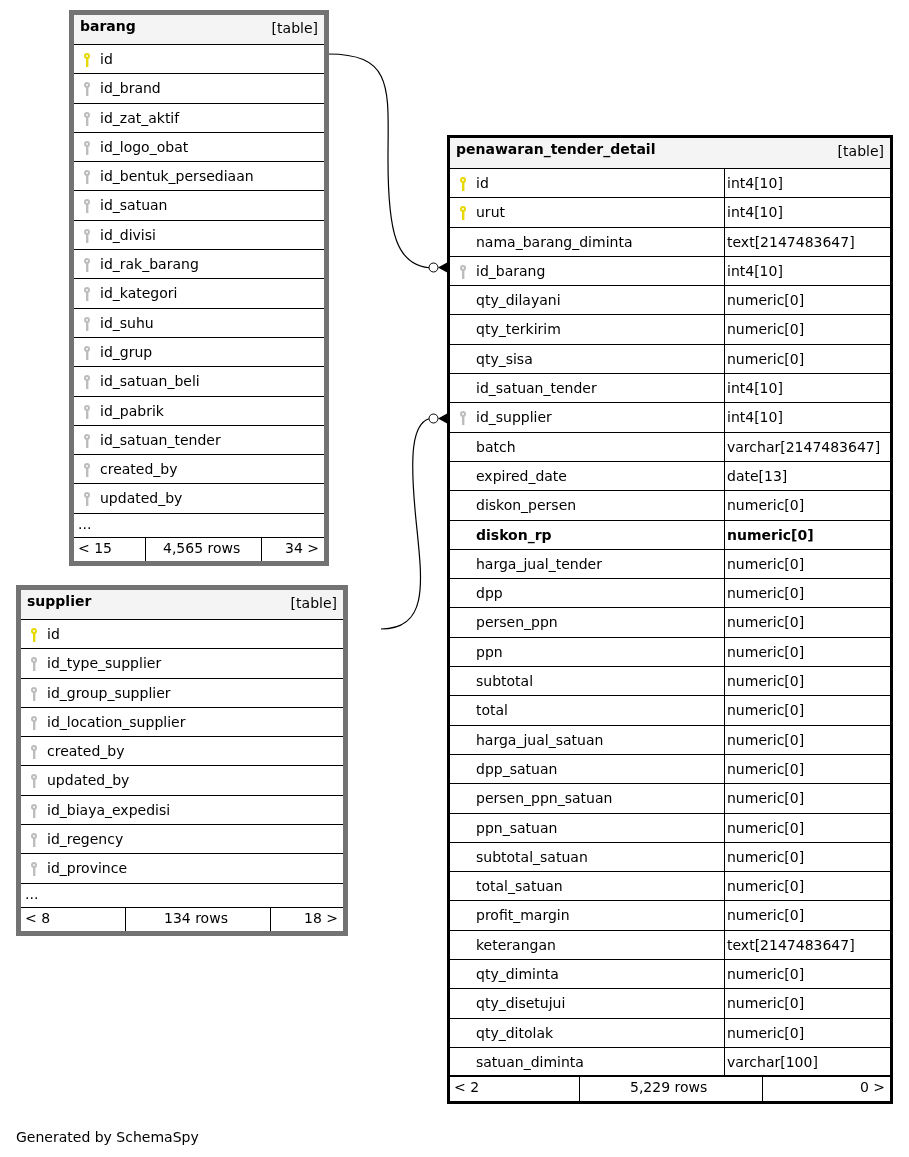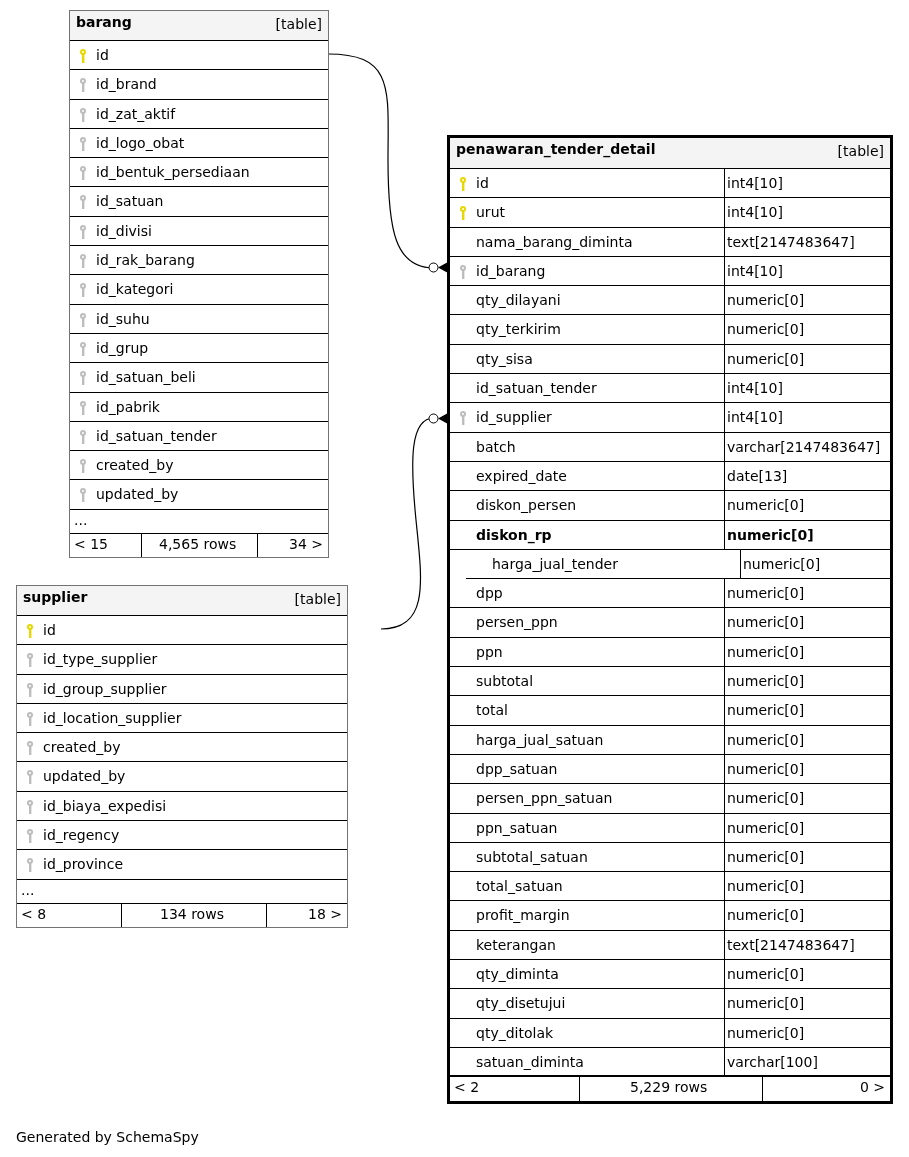--- a/index.html
+++ b/index.html
@@ -1,18 +1,18 @@
 <!DOCTYPE html>
 <html><head>
 <meta charset="utf-8">
 <style>
   html, body { margin:0; padding:0; background:#ffffff; }
   body { width:909px; height:1157px; position:relative; overflow:hidden;
          font-family:"DejaVu Sans", sans-serif; font-size:14px; color:#000; }
-  .tbl { position:absolute; background:#fff; border:1px solid #737373; box-sizing:border-box; }
+  .tbl { position:absolute; background:#fff; border:5px solid #737373; box-sizing:border-box; }
   .tbl.focus { border:3px solid #000; }
   .hdr { position:relative; background:#f4f4f4; border-bottom:1px solid #000; box-sizing:border-box; }
   .hdr .name { position:absolute; left:6px; top:3px; font-weight:bold; font-size:14px; }
   .hdr .kind { position:absolute; right:6px; top:5px; font-size:14px; }
   .row { position:relative; border-bottom:1px solid #000; box-sizing:border-box; white-space:nowrap; }
   .row .icon { position:absolute; left:8px; top:7px; width:10px; height:16px; }
   .row .col { position:absolute; left:26px; top:6px; }
   .row .type { position:absolute; top:6px; }
   .row .sep { position:absolute; top:0; bottom:0; border-left:1px solid #000; }
   .more { position:relative; border-bottom:1px solid #000; box-sizing:border-box; }
@@ -357,21 +357,21 @@
       <div class="row" style="height: 29.3px;">
         <span class="col">diskon_persen</span>
         <div class="sep" style="left: 274px;"></div>
         <span class="type" style="left: 277px;">numeric[0]</span>
       </div>
       <div class="row" style="height: 29.3px; font-weight: bold;">
         <span class="col">diskon_rp</span>
         <div class="sep" style="left: 274px;"></div>
         <span class="type" style="left: 277px;">numeric[0]</span>
       </div>
-      <div class="row" style="height: 29.3px; margin-left: 16px;">
+      <div class="row" style="height: 29.3px;">
         <span class="col">harga_jual_tender</span>
         <div class="sep" style="left: 274px;"></div>
         <span class="type" style="left: 277px;">numeric[0]</span>
       </div>
       <div class="row" style="height: 29.3px;">
         <span class="col">dpp</span>
         <div class="sep" style="left: 274px;"></div>
         <span class="type" style="left: 277px;">numeric[0]</span>
       </div>
       <div class="row" style="height: 29.3px;">

